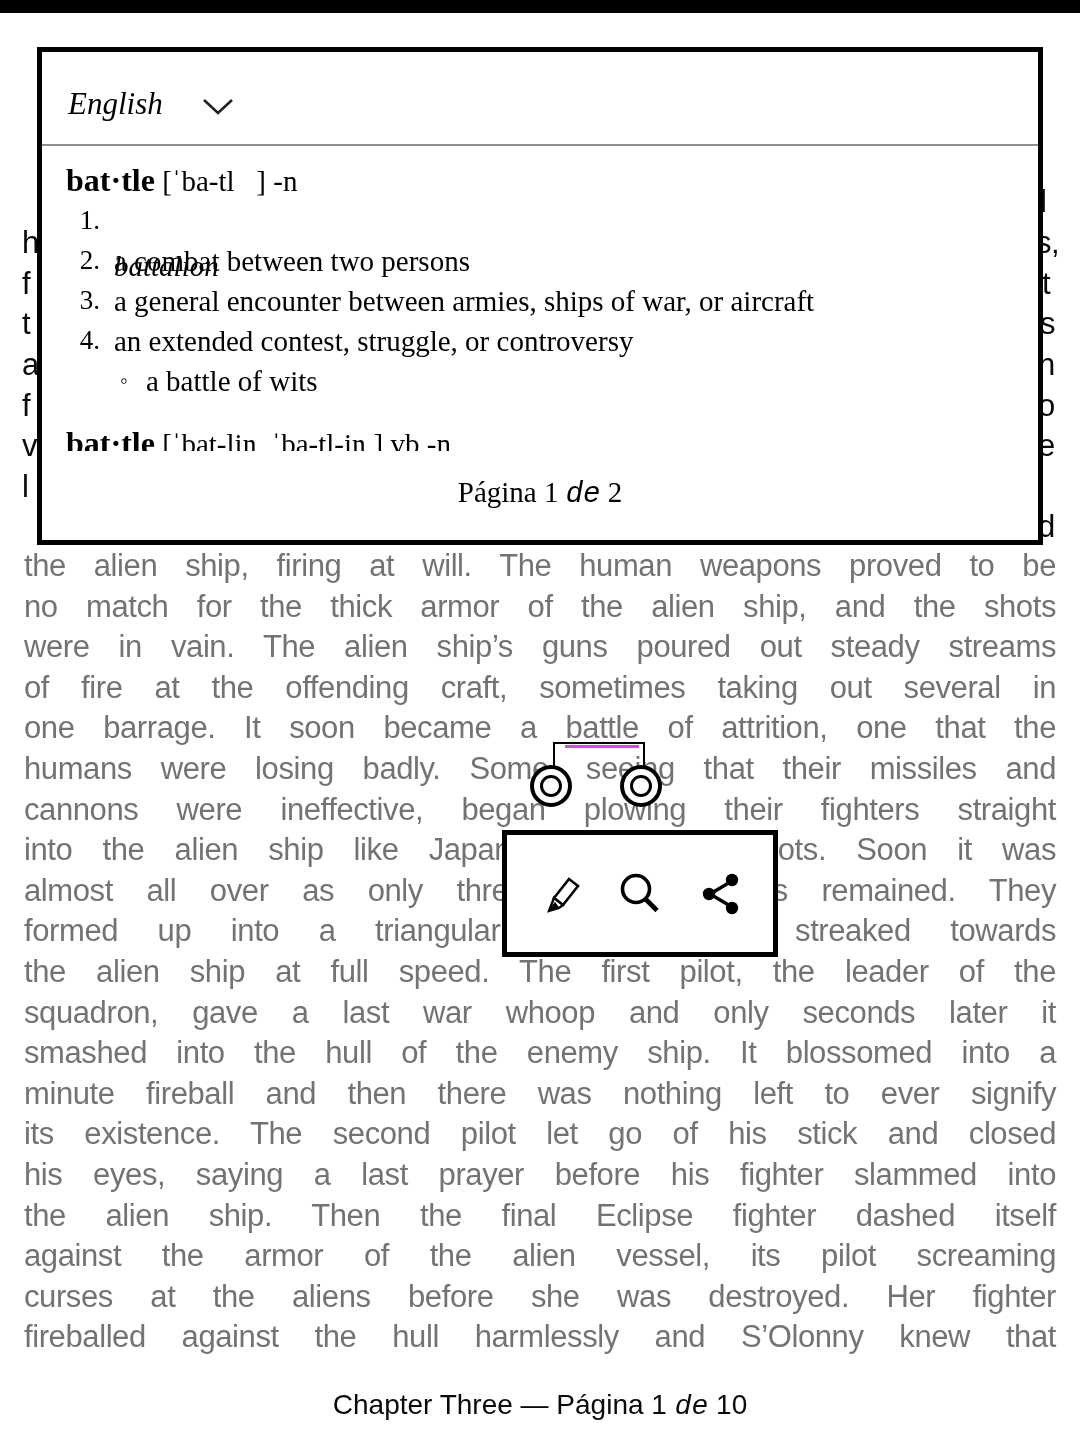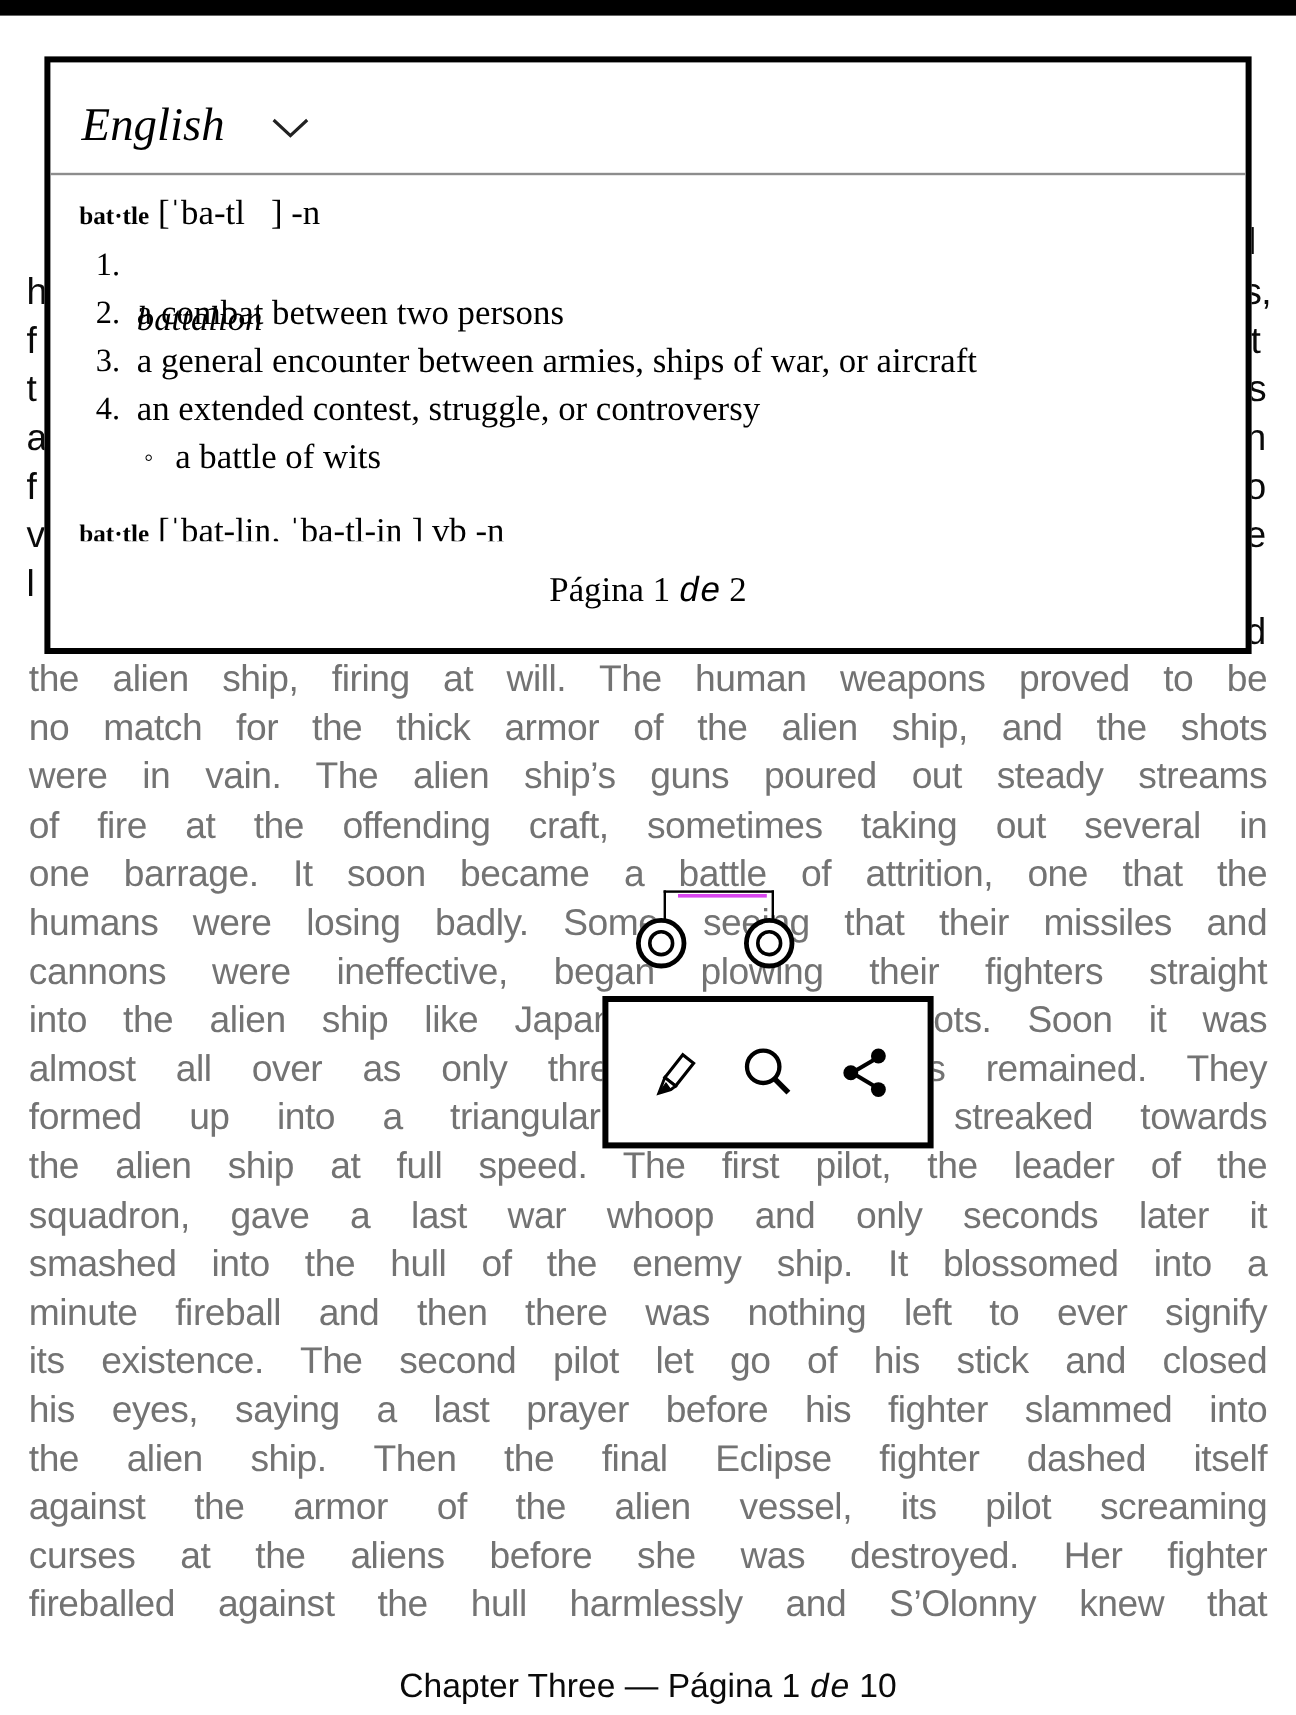--- a/index.html
+++ b/index.html
@@ -45,26 +45,26 @@
   .tool-btn { background:none; border:none; padding:0; width:58px; height:58px; cursor:pointer;
     display:flex; align-items:center; justify-content:center; }
 
   
   .popup {
     position:absolute; left:37px; top:47px; width:1006px; height:498px;
     background:#fff; border:5px solid #000; z-index:5;
     font-family:"Liberation Serif", serif;
   }
   .lang-row { position:absolute; left:26px; top:30px; height:44px; display:flex; align-items:center; cursor:pointer; }
-  .lang-label { font-style:italic; font-size:39px; }
+  .lang-label { font-style:italic; font-size:31px; }
   .chev { margin-left:38px; margin-top:6px; }
   .divider { position:absolute; left:0; top:92px; width:100%; height:0; border-top:2px solid #8d8d8d; }
 
   .headline { position:absolute; left:24px; top:110px; font-size:29px; white-space:pre; }
-  .hw { font-weight:bold; font-size:21px; }
+  .hw { font-weight:bold; font-size:32px; }
 
   .sense { position:absolute; left:24px; width:940px; height:40px; font-size:29px; display:flex; }
   .sense .num { width:34px; text-align:right; margin-right:14px; flex:none; font-size:27px; }
   .sense.s1 { top:153px; } .sense.s1 .stext { font-style:italic;margin-top:45px; }
   .sense.s2 { top:193px; }
   .sense.s3 { top:233px; }
   .sense.s4 { top:273px; }
   .subsense { position:absolute; left:78px; top:313px; font-size:29px; display:flex; }
   .subsense .bull { width:26px; font-size:22px; margin-top:3px; }
 

